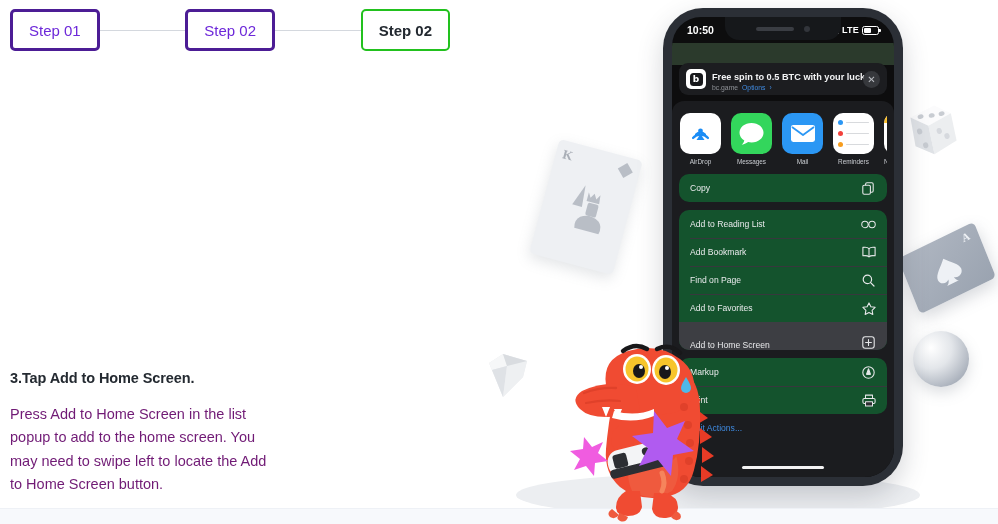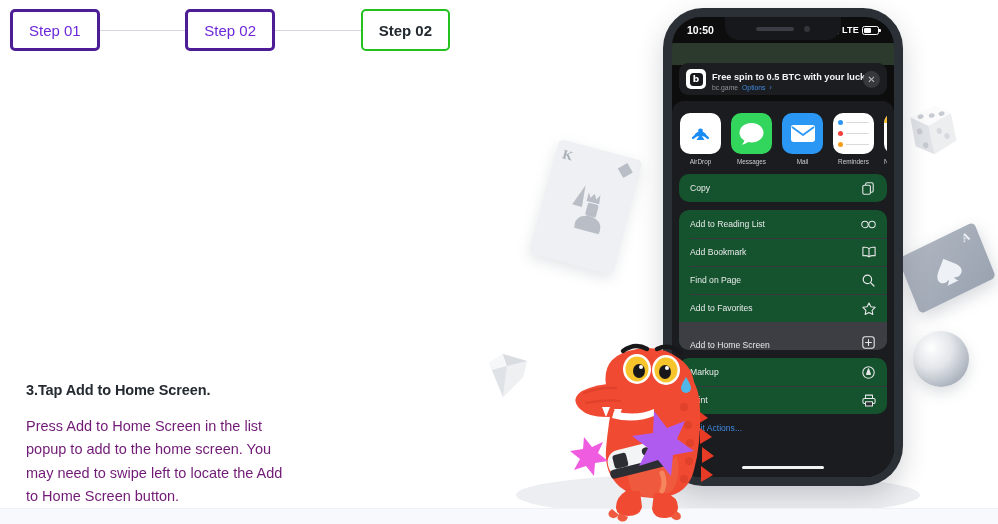--- a/index.html
+++ b/index.html
@@ -60,23 +60,22 @@
   .step-connector {
     flex: 1 1 auto;
     height: 1px;
     background: #d4d8de;
     min-width: 24px;
   }
 
   
   .instructions {
     position: absolute;
-    left: 10px; top: 382px;
+    left: 10px; top: 370px;
     width: 268px;
-    margin-left: 16px;
   }
   .instr-title {
     font-size: 14.5px;
     font-weight: bold;
     color: #242a31;
     margin-bottom: 17px;
     letter-spacing: -0.1px;
   }
   .instr-body {
     font-size: 14.5px;

